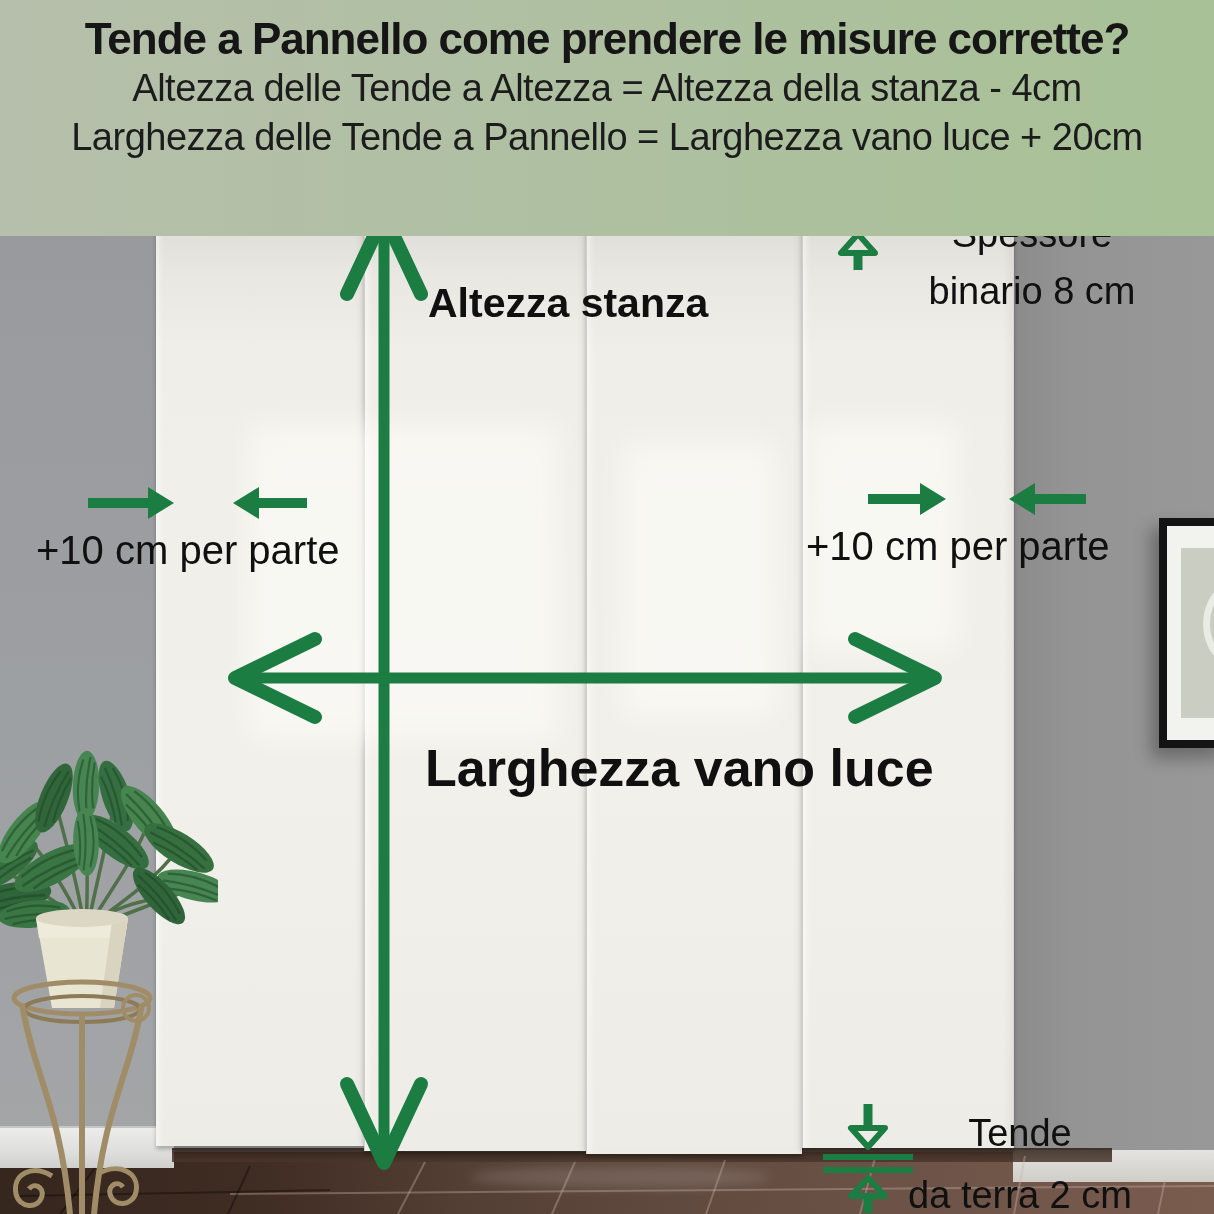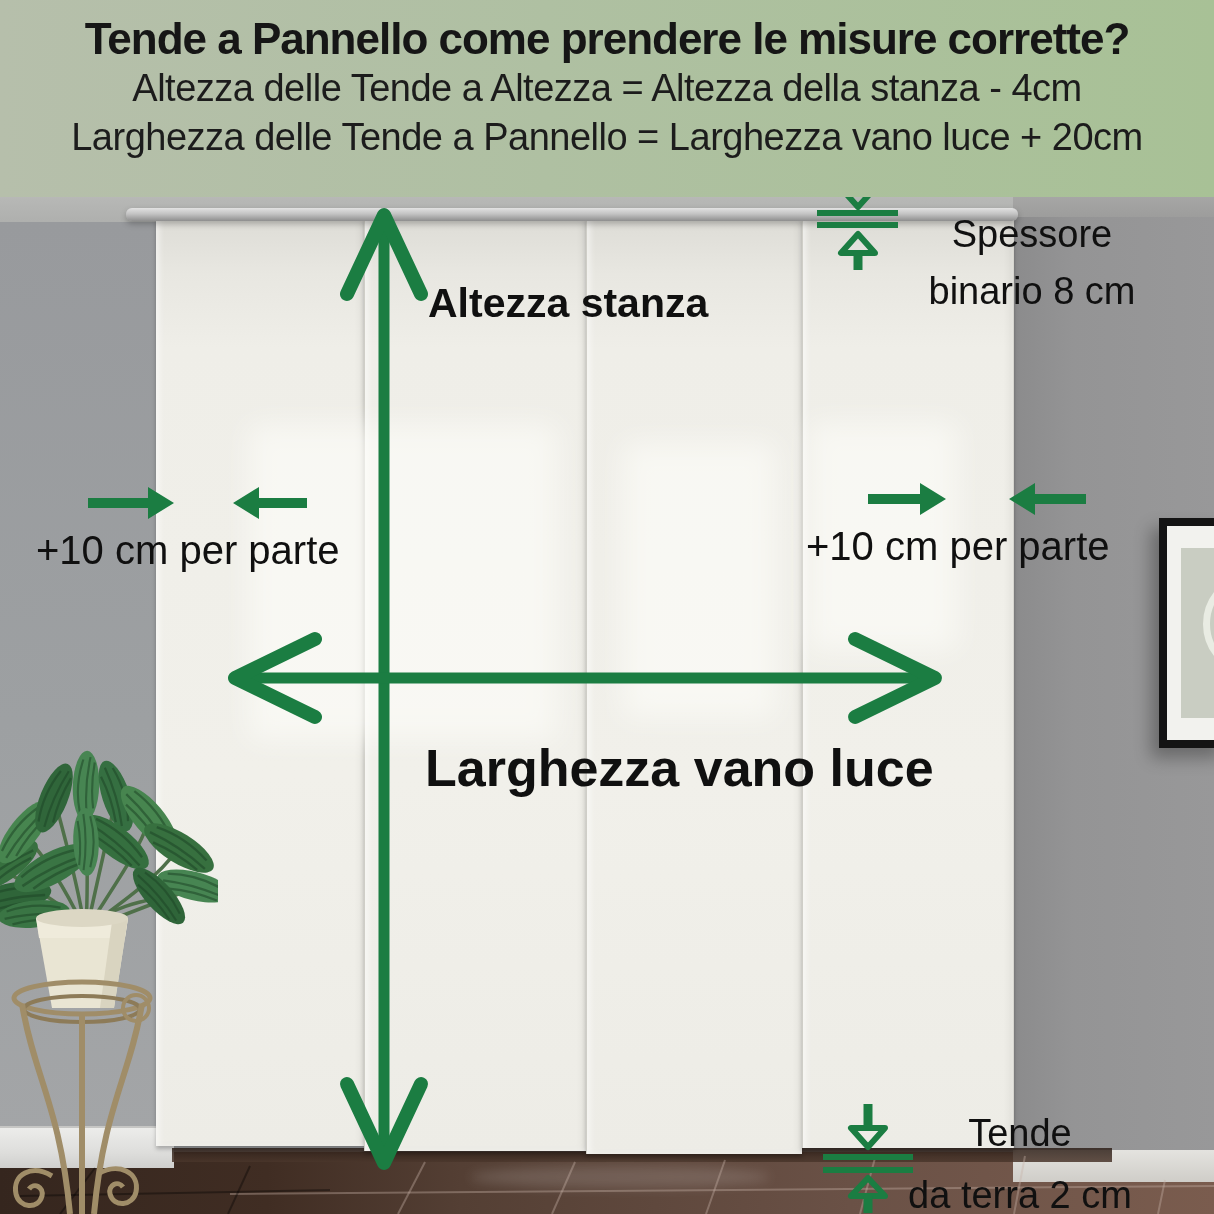--- a/index.html
+++ b/index.html
@@ -4,21 +4,21 @@
 <style>
   html,body{margin:0;padding:0;background:#666;}
   .stage{
     position:relative;width:1214px;height:1214px;overflow:hidden;
     font-family:"Liberation Sans","DejaVu Sans",sans-serif;
     background:#9b9d9f;
   }
   .abs{position:absolute;}
   
   .header{
-    left:0;top:0;width:1214px;height:197px;
+    left:0;top:0;width:1214px;height:236px;
     background:linear-gradient(90deg,#b6bfab 0%,#afc0a2 45%,#a8c196 100%);
     display:flex;flex-direction:column;align-items:center;justify-content:flex-start;
     z-index:30;
   }
   .header-title{
     margin-top:14px;font-size:44px;font-weight:700;color:#161616;letter-spacing:-1px;
     white-space:nowrap;
   }
   .header-sub{
     font-size:38px;font-weight:400;color:#1c1c1c;letter-spacing:-0.5px;

